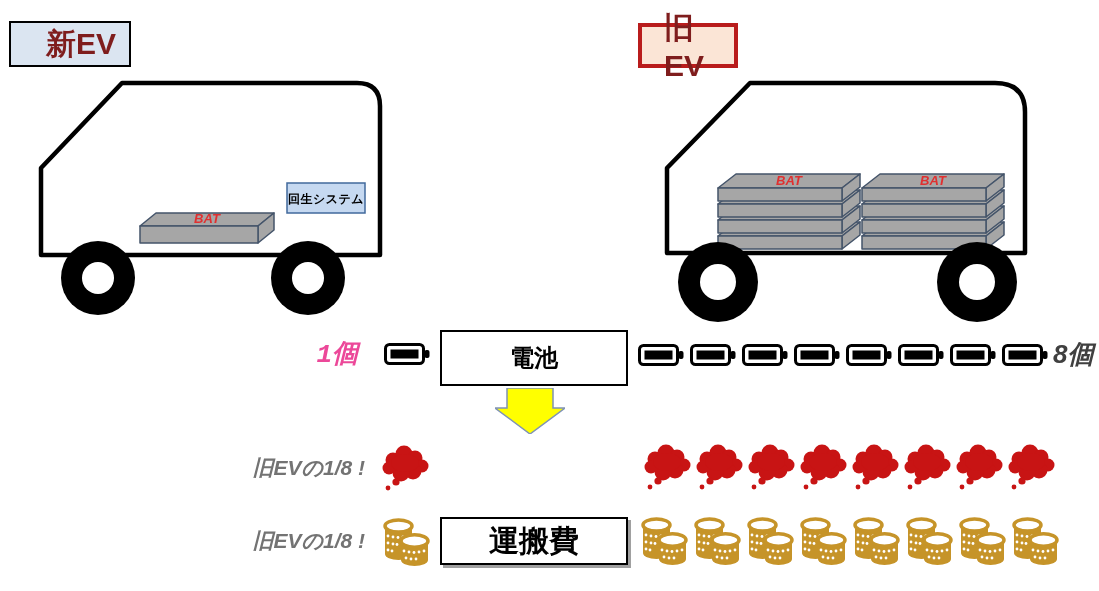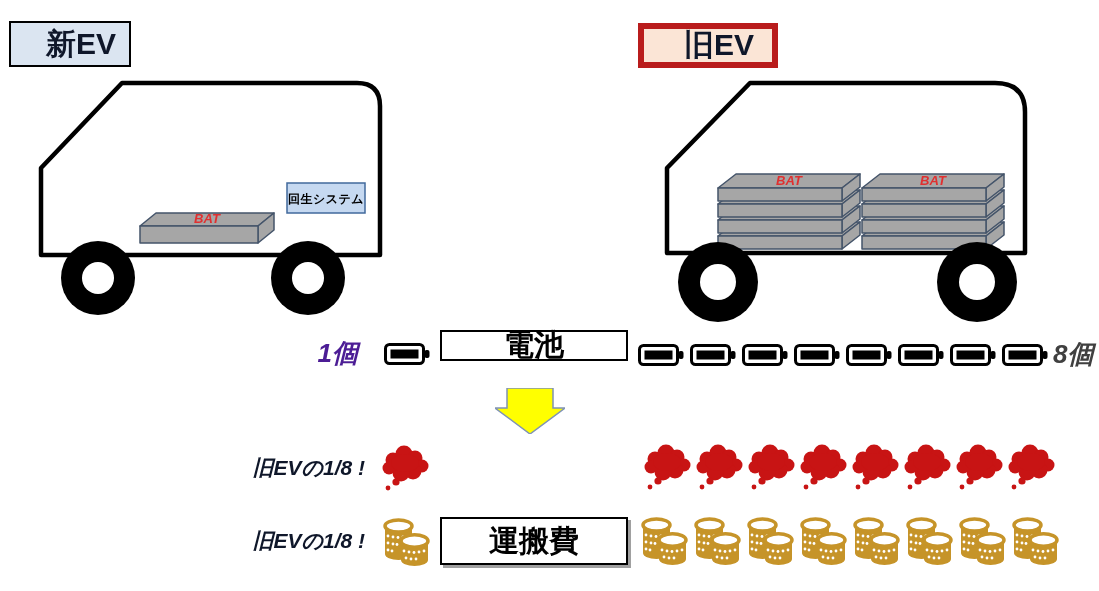--- a/index.html
+++ b/index.html
@@ -3,47 +3,47 @@
 <meta charset="utf-8">
 <style>
   html,body{margin:0;padding:0;background:#fff;}
   #canvas{
     position:relative;width:1099px;height:591px;background:#fff;overflow:hidden;
     font-family:"Liberation Sans",sans-serif;
   }
   
   .tag{
     position:absolute;display:flex;align-items:center;justify-content:center;
-    font-weight:bold;font-size:30px;color:#0f172a;box-sizing:border-box;padding-left:22px;
+    font-weight:bold;font-size:30px;color:#7f1d1d;box-sizing:border-box;padding-left:22px;
   }
   .tag-new{left:9px;top:21px;width:122px;height:46px;background:#dbe5f1;border:2px solid #000;}
-  .tag-old{left:638px;top:23px;width:140px;height:45px;background:#fbe5d6;border:6px solid #b91c1c;}
+  .tag-old{left:638px;top:23px;width:100px;height:45px;background:#fbe5d6;border:4px solid #b91c1c;}
   
   .veh{position:absolute;}
   .veh-new{left:35px;top:76px;}
   .veh-old{left:660px;top:76px;}
   .veh-body{fill:#fff;stroke:#000;stroke-width:4.5;stroke-linejoin:round;}
   .wheel-outer{fill:#000;}
   .wheel-inner{fill:#fff;}
   .stack polygon{fill:#a6a6a6;stroke:#44546a;stroke-width:1.5;stroke-linejoin:round;}
   .bat-text{fill:#e03030;font:italic bold 13px "Liberation Sans",sans-serif;text-anchor:middle;}
   .regen-rect{fill:#c6d9f1;stroke:#41699c;stroke-width:1.5;}
   .regen-text{fill:#000;font:bold 12px "Liberation Sans",sans-serif;text-anchor:middle;letter-spacing:.5px;}
   
   .zone{position:absolute;display:flex;align-items:center;}
   .icon-strip{display:flex;align-items:center;}
   .count-label{font-weight:bold;font-style:italic;font-size:26px;white-space:nowrap;}
-  .blue-text{color:#4c1d95;}
+  .blue-text{color:#ec4899;font-family:Liberation Mono, monospace;}
   .red-text{color:#404040;}
-  .note-label{font-weight:bold;font-style:italic;font-size:21px;color:#0f172a;white-space:nowrap;}
+  .note-label{font-weight:bold;font-style:italic;font-size:21px;color:#737373;white-space:nowrap;}
   .center-box{
     position:absolute;left:440px;width:188px;display:flex;align-items:center;justify-content:center;
     background:#fff;border:2px solid #000;box-sizing:border-box;font-weight:bold;color:#000;
   }
-  .box-battery{top:330px;height:31px;font-size:30px;}
+  .box-battery{top:330px;height:56px;font-size:24px;}
   .box-co2{top:445px;height:46px;font-size:27px;box-shadow:3px 3px 0 #a0a0a0;}
   .box-cost{top:517px;height:48px;font-size:30px;box-shadow:3px 3px 0 #a0a0a0;}
   .new-zone-battery{left:240px;top:330px;width:190px;height:47px;justify-content:flex-end;gap:26px;}
   .old-zone-battery{left:638px;top:331px;height:47px;gap:0;}
   .old-zone-battery .icon-strip{gap:6px;}
   .old-zone-battery .count-label{margin-left:5px;}
   .new-zone-co2{left:225px;top:445px;width:205px;height:46px;justify-content:flex-end;gap:15px;}
   .old-zone-co2{left:642px;top:442px;height:50px;}
   .old-zone-co2 .icon-strip{gap:2px;}
   .new-zone-cost{left:225px;top:515px;width:205px;height:52px;justify-content:flex-end;gap:15px;}

